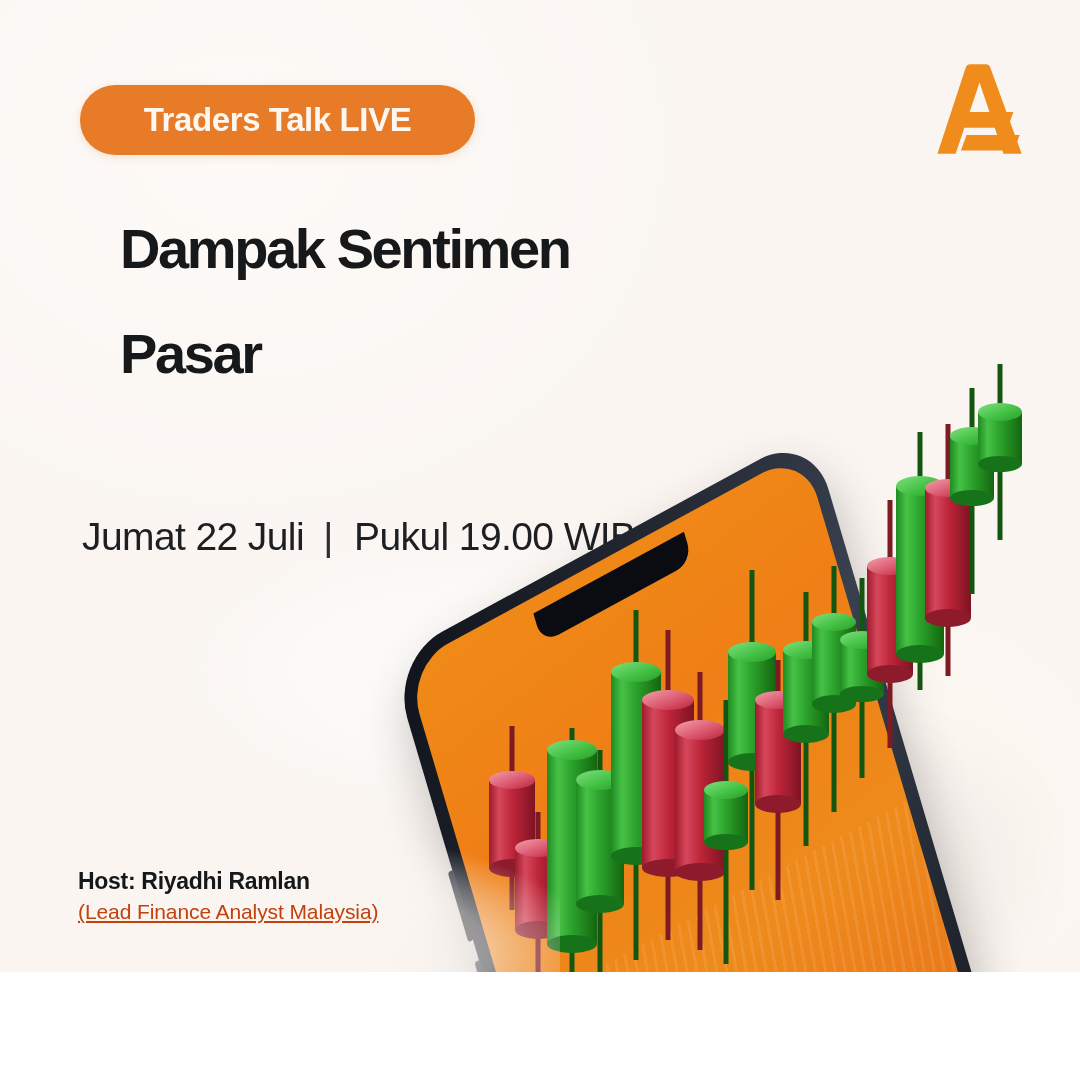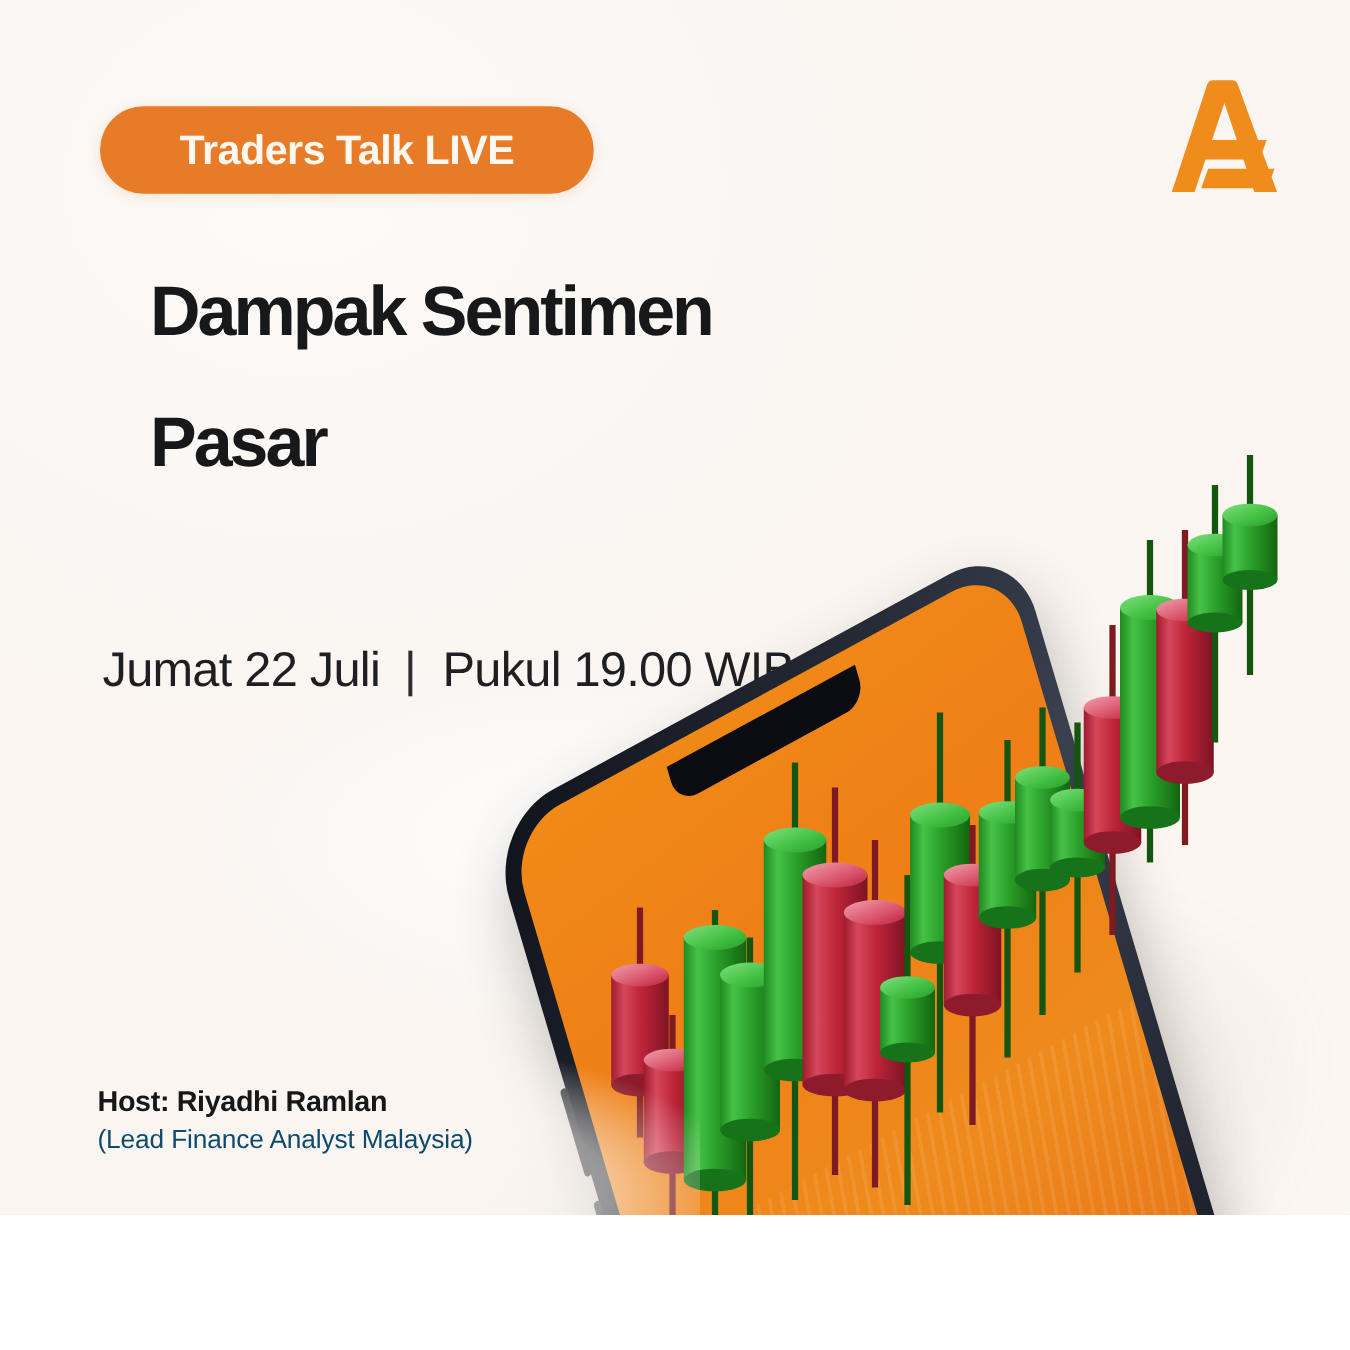--- a/index.html
+++ b/index.html
@@ -121,26 +121,27 @@
   .credit-name {
     color: #161719;
     font-size: 23px;
     font-weight: bold;
     letter-spacing: -0.3px;
     line-height: 31px;
     white-space: nowrap;
     font-family: "Liberation Sans", sans-serif;
   }
   .credit-role {
-    color: #0c4a6e;
+    color: #c2410c;
     font-size: 21px;
     line-height: 30px;
     letter-spacing: -0.1px;
     white-space: nowrap;
     font-family: "Liberation Sans", sans-serif;
+    text-decoration: underline;
   }
 
   
   .phone-stage {
     position: absolute;
     left: 330px;
     top: 600px;
     width: 820px;
     height: 560px;
     z-index: 5;

